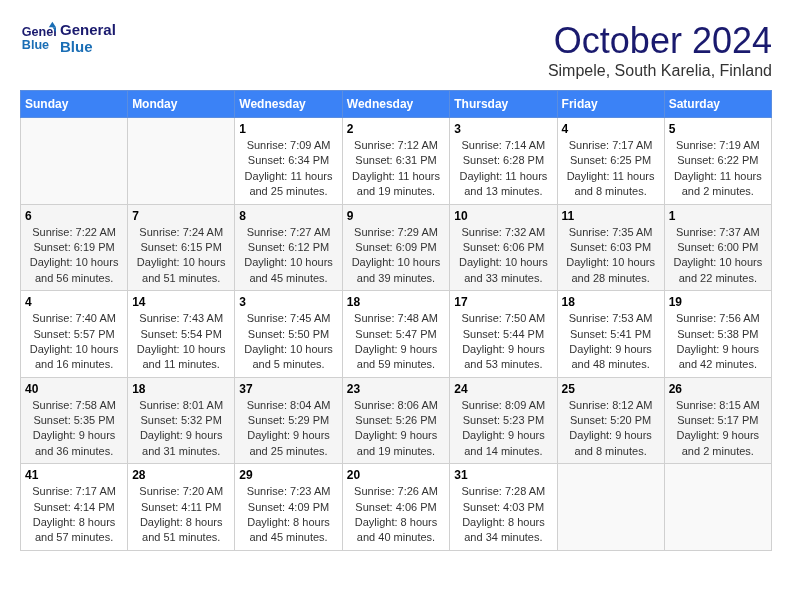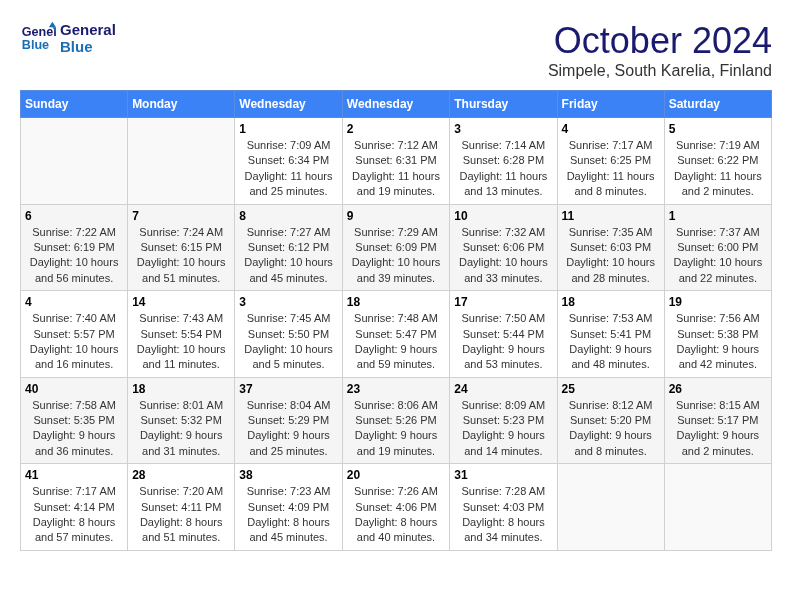--- a/index.html
+++ b/index.html
@@ -229,21 +229,21 @@
       <tr>
         <td>
           <span class="day-num">41</span>
           <div class="day-detail">Sunrise: 7:17 AM<br>Sunset: 4:14 PM<br>Daylight: 8 hours and 57 minutes.</div>
         </td>
         <td>
           <span class="day-num">28</span>
           <div class="day-detail">Sunrise: 7:20 AM<br>Sunset: 4:11 PM<br>Daylight: 8 hours and 51 minutes.</div>
         </td>
         <td>
-          <span class="day-num">38</span>
+          <span class="day-num">29</span>
           <div class="day-detail">Sunrise: 7:23 AM<br>Sunset: 4:09 PM<br>Daylight: 8 hours and 45 minutes.</div>
         </td>
         <td>
           <span class="day-num">20</span>
           <div class="day-detail">Sunrise: 7:26 AM<br>Sunset: 4:06 PM<br>Daylight: 8 hours and 40 minutes.</div>
         </td>
         <td>
           <span class="day-num">31</span>
           <div class="day-detail">Sunrise: 7:28 AM<br>Sunset: 4:03 PM<br>Daylight: 8 hours and 34 minutes.</div>
         </td>

